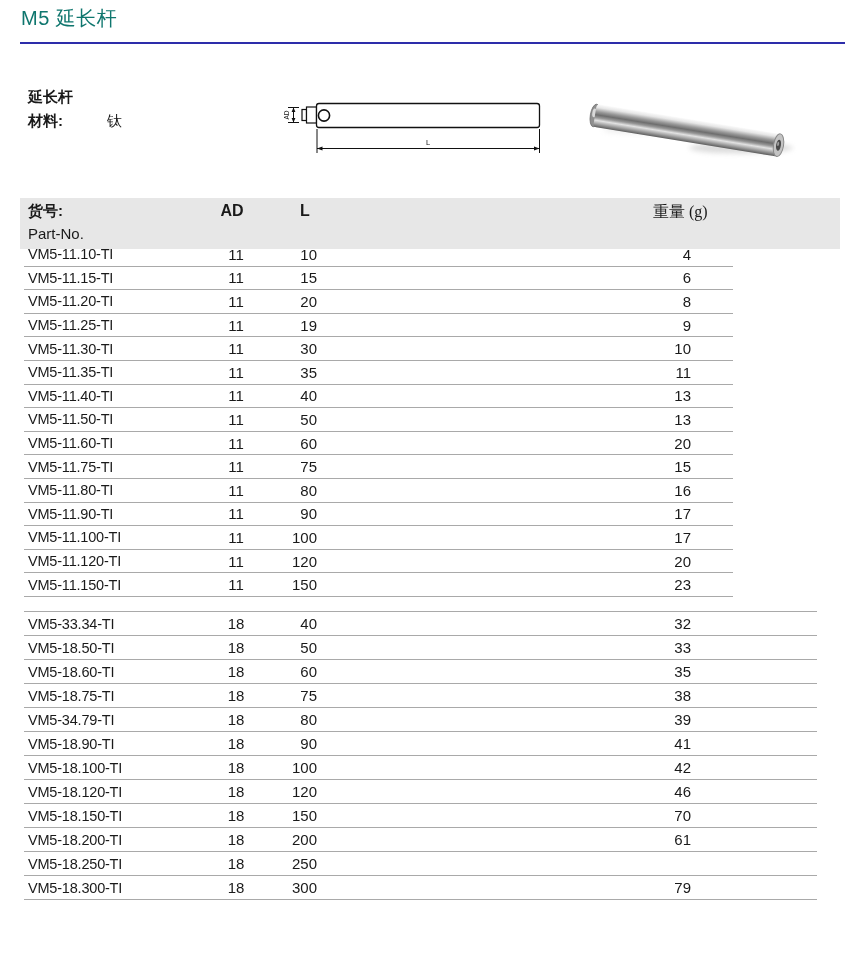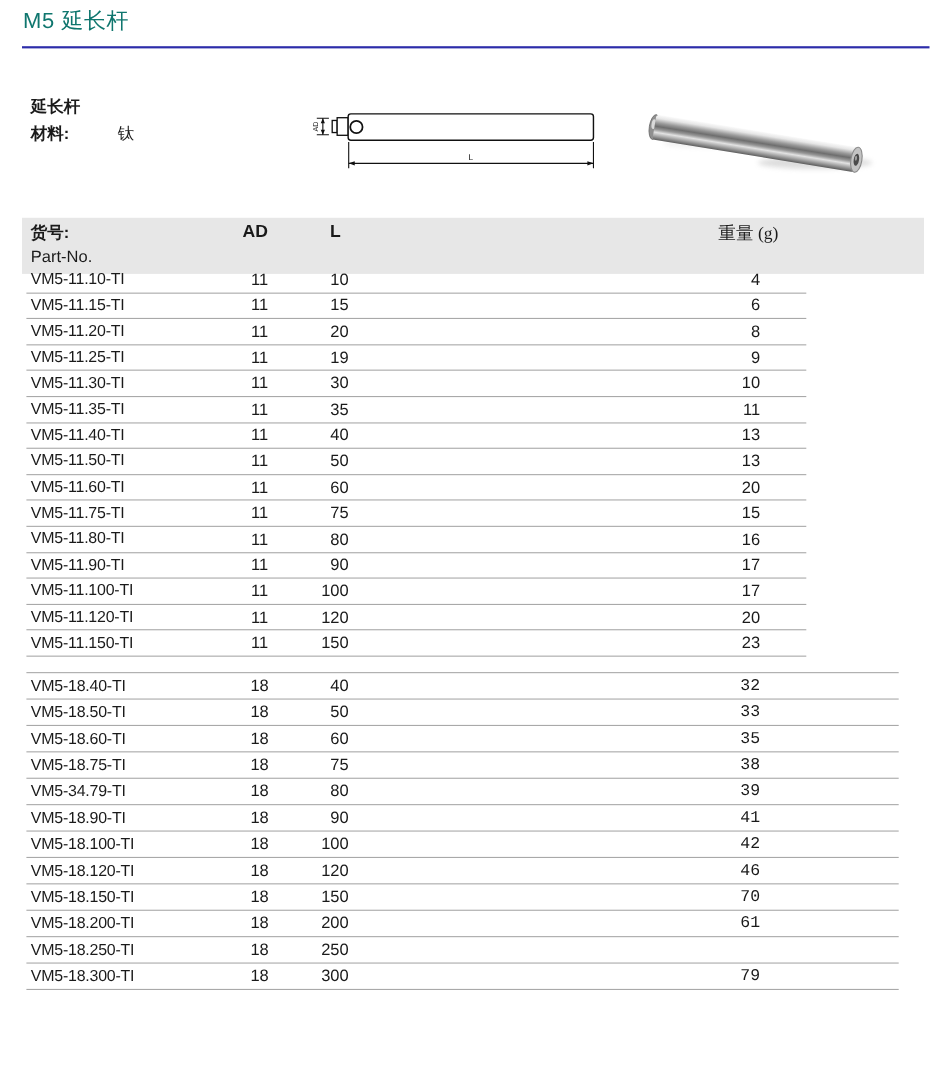--- a/index.html
+++ b/index.html
@@ -40,21 +40,21 @@
   #table-group-2 { top:611px; width:793px; border-top:1px solid #a9a9a9; }
   .trow { display:flex; align-items:center; border-bottom:1px solid #a9a9a9; }
   #table-group-1 .trow { height:22.6px; }
   #table-group-2 .trow { height:23px; }
   .cell { white-space:nowrap; }
   .cell.part   { width:174px; padding-left:4px; font-size:14.5px; letter-spacing:-0.2px; }
   .cell.ad     { width:68px; text-align:center; font-size:15px; }
   .cell.len    { width:47px; text-align:right; font-size:15px; }
   .cell.weight { flex:1; text-align:right; font-size:15px; }
   #table-group-1 .cell.weight { padding-right:42px; }
-  #table-group-2 .cell.weight { padding-right:126px;font-family:Liberation Mono, monospace; }
+  #table-group-2 .cell.weight { padding-right:126px; }
 
   svg text { font-family:"Liberation Sans", sans-serif; fill:#111; }
 </style>
 </head>
 <body>
 
 <div class="abs" id="page-title">M5 延长杆</div>
 <div class="abs" id="title-rule"></div>
 
 <div class="abs" id="product-name">延长杆</div>
@@ -215,21 +215,21 @@
     </div>
     <div class="trow">
       <div class="cell part">VM5-11.150-TI</div>
       <div class="cell ad">11</div>
       <div class="cell len">150</div>
       <div class="cell weight">23</div>
     </div>
   </div>
 <div class="tgroup" id="table-group-2">
     <div class="trow">
-      <div class="cell part">VM5-18.40-TI</div>
+      <div class="cell part">VM5-33.34-TI</div>
       <div class="cell ad">18</div>
       <div class="cell len">40</div>
       <div class="cell weight">32</div>
     </div>
     <div class="trow">
       <div class="cell part">VM5-18.50-TI</div>
       <div class="cell ad">18</div>
       <div class="cell len">50</div>
       <div class="cell weight">33</div>
     </div>

